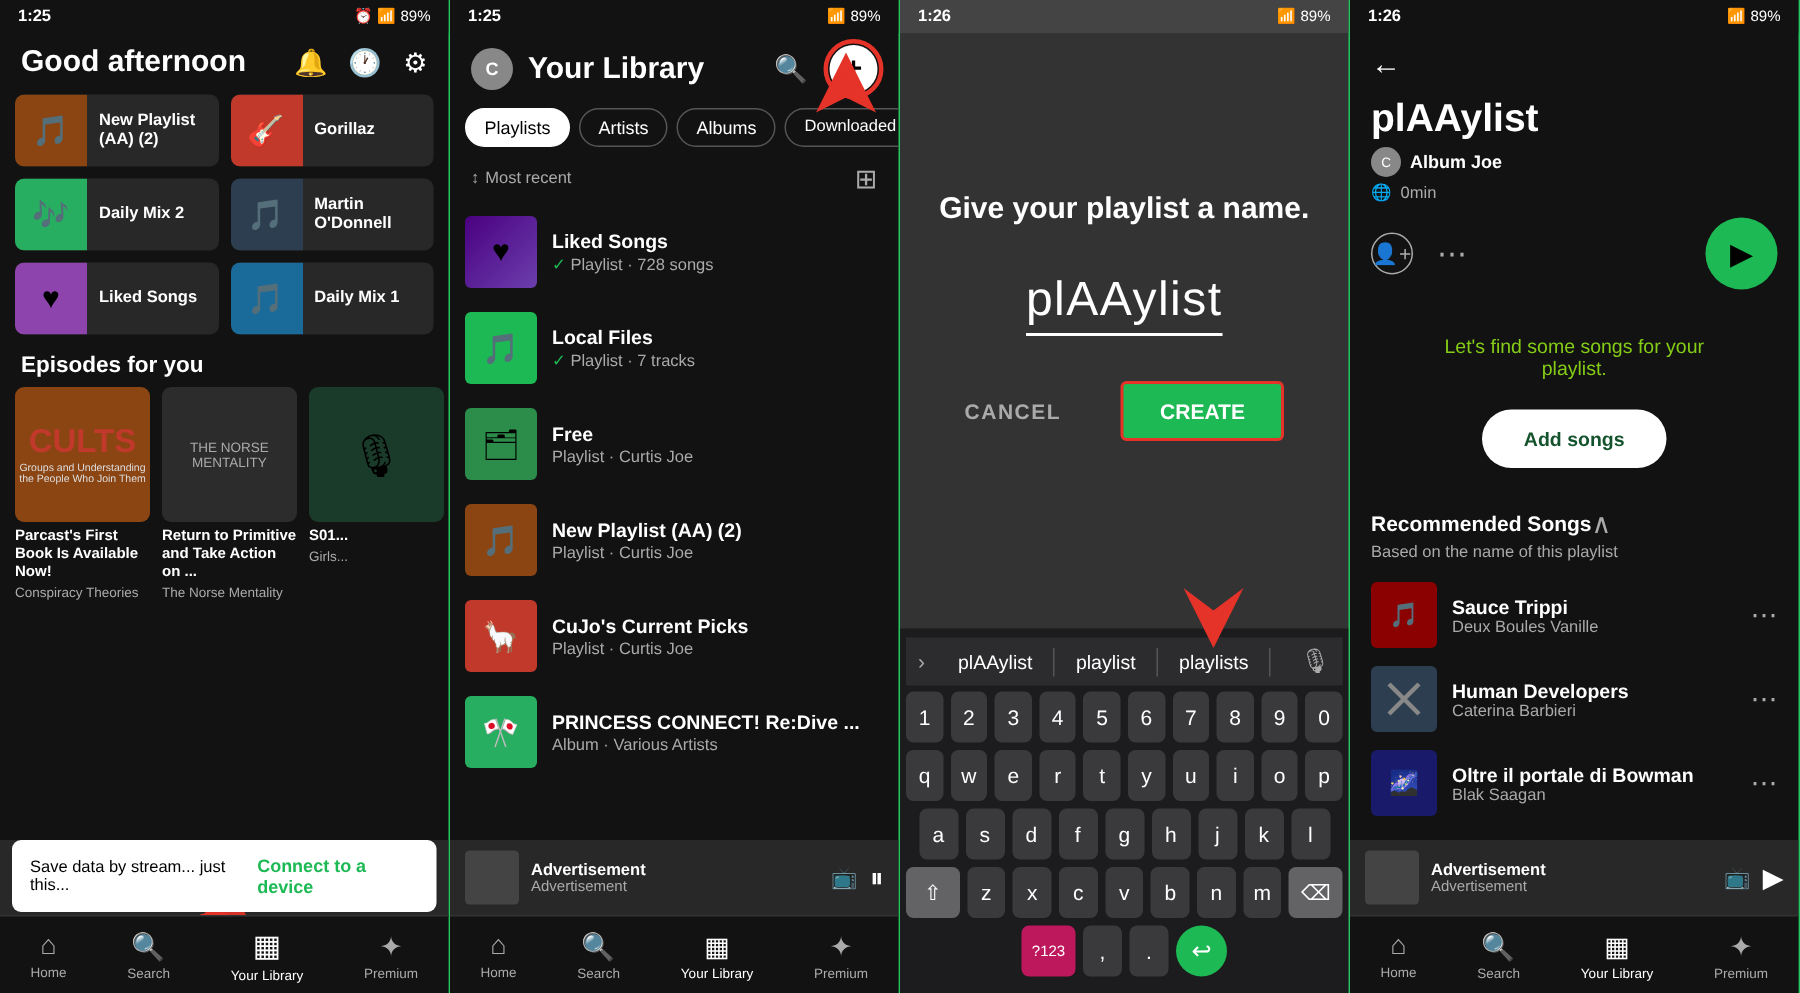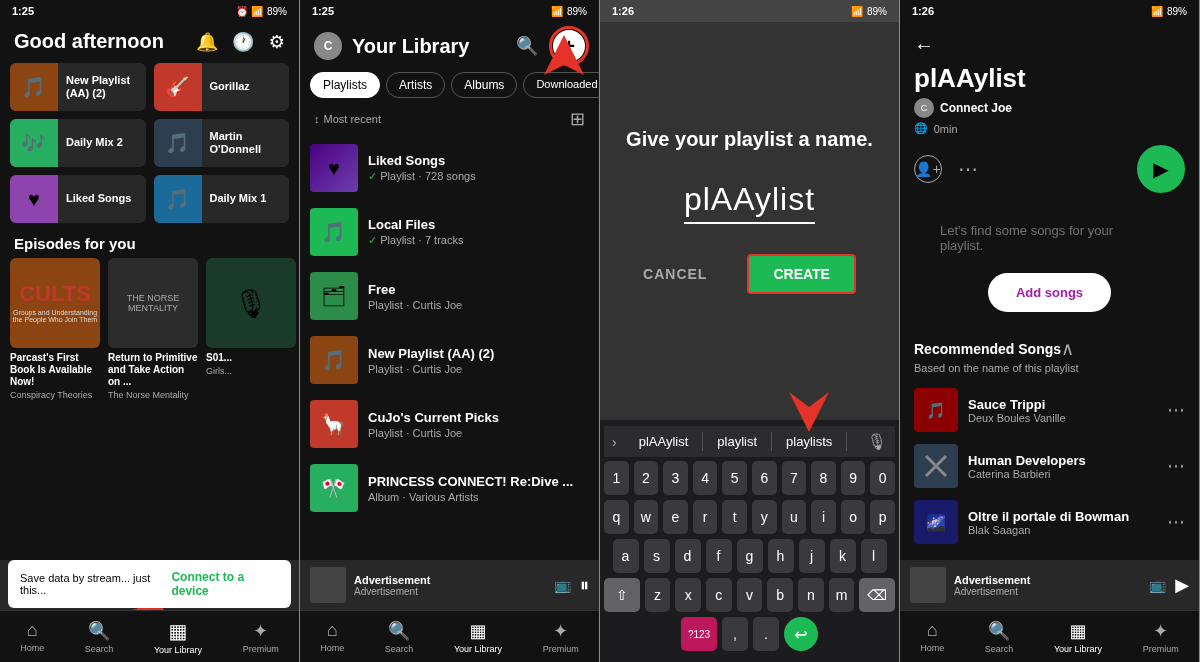--- a/index.html
+++ b/index.html
@@ -477,29 +477,29 @@
       margin-left: auto;
       width: 48px; height: 48px;
       background: #1db954;
       border-radius: 50%;
       display: flex; align-items: center; justify-content: center;
       font-size: 20px; color: #000; cursor: pointer;
     }
 
     .p4-empty-msg {
       font-size: 13px;
-      color: #737373;
-      text-align: left;
+      color: #84cc16;
+      text-align: center;
       padding: 20px 40px;
     }
     .p4-add-songs-btn {
       margin: 0 auto;
       display: block;
       background: #fff;
-      color: #a21caf;
+      color: #14532d;
       font-size: 13px;
       font-weight: 700;
       padding: 12px 28px;
       border-radius: 30px;
       cursor: pointer;
       text-align: left;
       width: fit-content;
     }
 
     .p4-recommended {
@@ -925,21 +925,21 @@
   </div>
 
   <div class="p4-header">
     <span class="p4-back">←</span>
   </div>
 
   <div class="p4-playlist-title">plAAylist</div>
 
   <div class="p4-author">
     <div class="p4-author-avatar">C</div>
-    <span class="p4-author-name">Connect Joe</span>
+    <span class="p4-author-name">Album Joe</span>
   </div>
 
   <div class="p4-meta">
     <span>🌐</span>
     <span>0min</span>
   </div>
 
   <div class="p4-actions">
     <div class="p4-add-user">👤+</div>
     <span class="p4-more">⋯</span>

